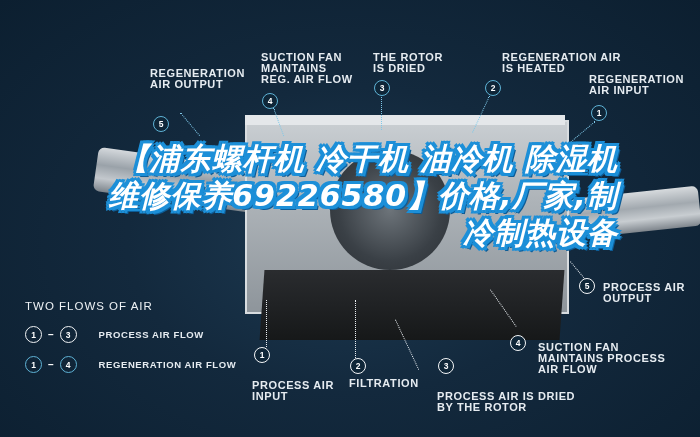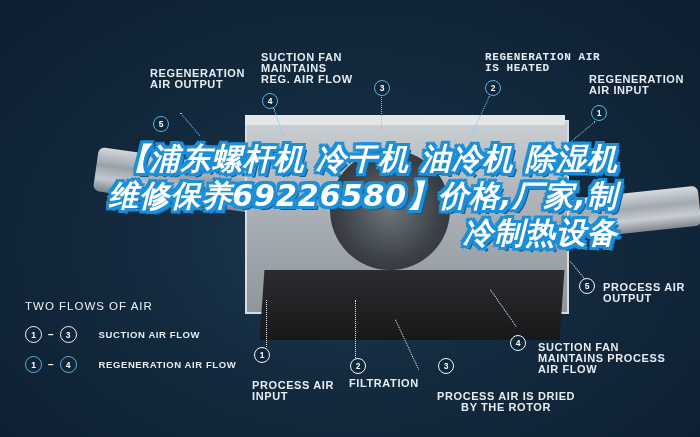--- a/index.html
+++ b/index.html
@@ -53,23 +53,25 @@
 
   <div class="lbl" style="left:150px;top:68px;">REGENERATION
 AIR OUTPUT</div>
   <div class="num" style="left:153px;top:116px;">5</div>
 
   <div class="lbl" style="left:261px;top:52px;">SUCTION FAN
 MAINTAINS
 REG. AIR FLOW</div>
   <div class="num" style="left:262px;top:93px;">4</div>
 
+  <div class="lbl" style="left:373px;top:52px;">THE ROTOR
+IS DRIED</div>
   <div class="num" style="left:374px;top:80px;">3</div>
 
-  <div class="lbl" style="left:485px;top:52px;font-family:Liberation Mono, monospace;">REGENERATION AIR
+  <div class="lbl" style="left:502px;top:52px;">REGENERATION AIR
 IS HEATED</div>
   <div class="num" style="left:485px;top:80px;">2</div>
 
   <div class="lbl" style="left:589px;top:74px;">REGENERATION
 AIR INPUT</div>
   <div class="num" style="left:591px;top:105px;">1</div>
 
   <div class="line w" style="left:266px;top:300px;height:47px;"></div>
   <div class="line w" style="left:355px;top:300px;height:60px;"></div>
   <div class="line w" style="left:395px;top:320px;height:55px;transform:rotate(-25deg);"></div>
@@ -77,38 +79,38 @@
   <div class="line w" style="left:570px;top:262px;height:25px;transform:rotate(-40deg);"></div>
 
   <div class="num w" style="left:254px;top:347px;">1</div>
   <div class="lbl" style="left:252px;top:380px;">PROCESS AIR
 INPUT</div>
 
   <div class="num w" style="left:350px;top:358px;">2</div>
   <div class="lbl" style="left:349px;top:378px;">FILTRATION</div>
 
   <div class="num w" style="left:438px;top:358px;">3</div>
-  <div class="lbl" style="left:437px;top:391px;text-align:center;">PROCESS AIR IS DRIED
+  <div class="lbl" style="left:437px;top:391px;">PROCESS AIR IS DRIED
 BY THE ROTOR</div>
 
   <div class="num w" style="left:510px;top:335px;">4</div>
   <div class="lbl" style="left:538px;top:342px;">SUCTION FAN
 MAINTAINS PROCESS
 AIR FLOW</div>
 
   <div class="num w" style="left:579px;top:278px;">5</div>
   <div class="lbl" style="left:603px;top:282px;">PROCESS AIR
 OUTPUT</div>
 
   <div class="legend-title">TWO FLOWS OF AIR</div>
   <div class="leg-row" style="top:326px;">
     <span class="c">1</span>
     <span class="dash">–</span>
     <span class="c">3</span>
-    <span class="t">SUCTION AIR FLOW</span>
+    <span class="t">PROCESS AIR FLOW</span>
   </div>
   <div class="leg-row blue" style="top:356px;">
     <span class="c">1</span>
     <span class="dash">–</span>
     <span class="c">4</span>
     <span class="t">REGENERATION AIR FLOW</span>
   </div>
 
   <div class="headline">【浦东螺杆机 冷干机 油冷机 除湿机 维修保养69226580】价格,厂家,制冷制热设备</div>
 </div>

